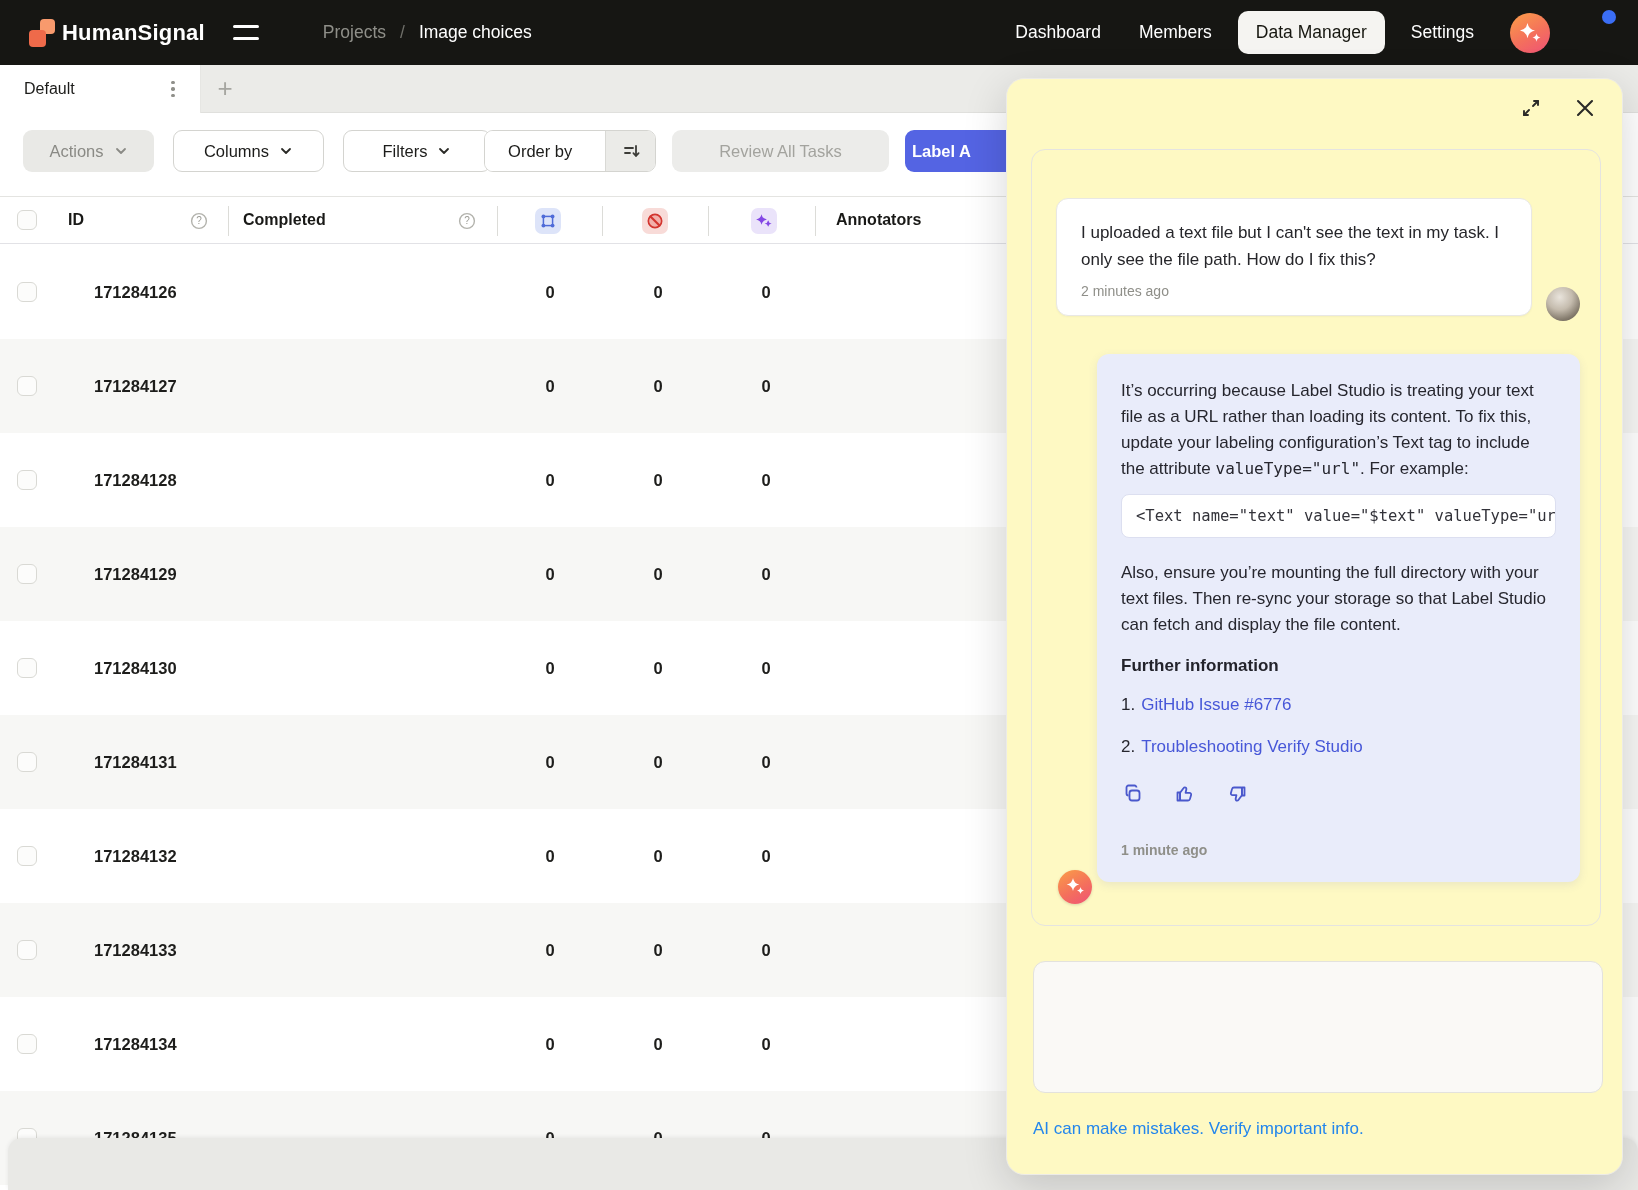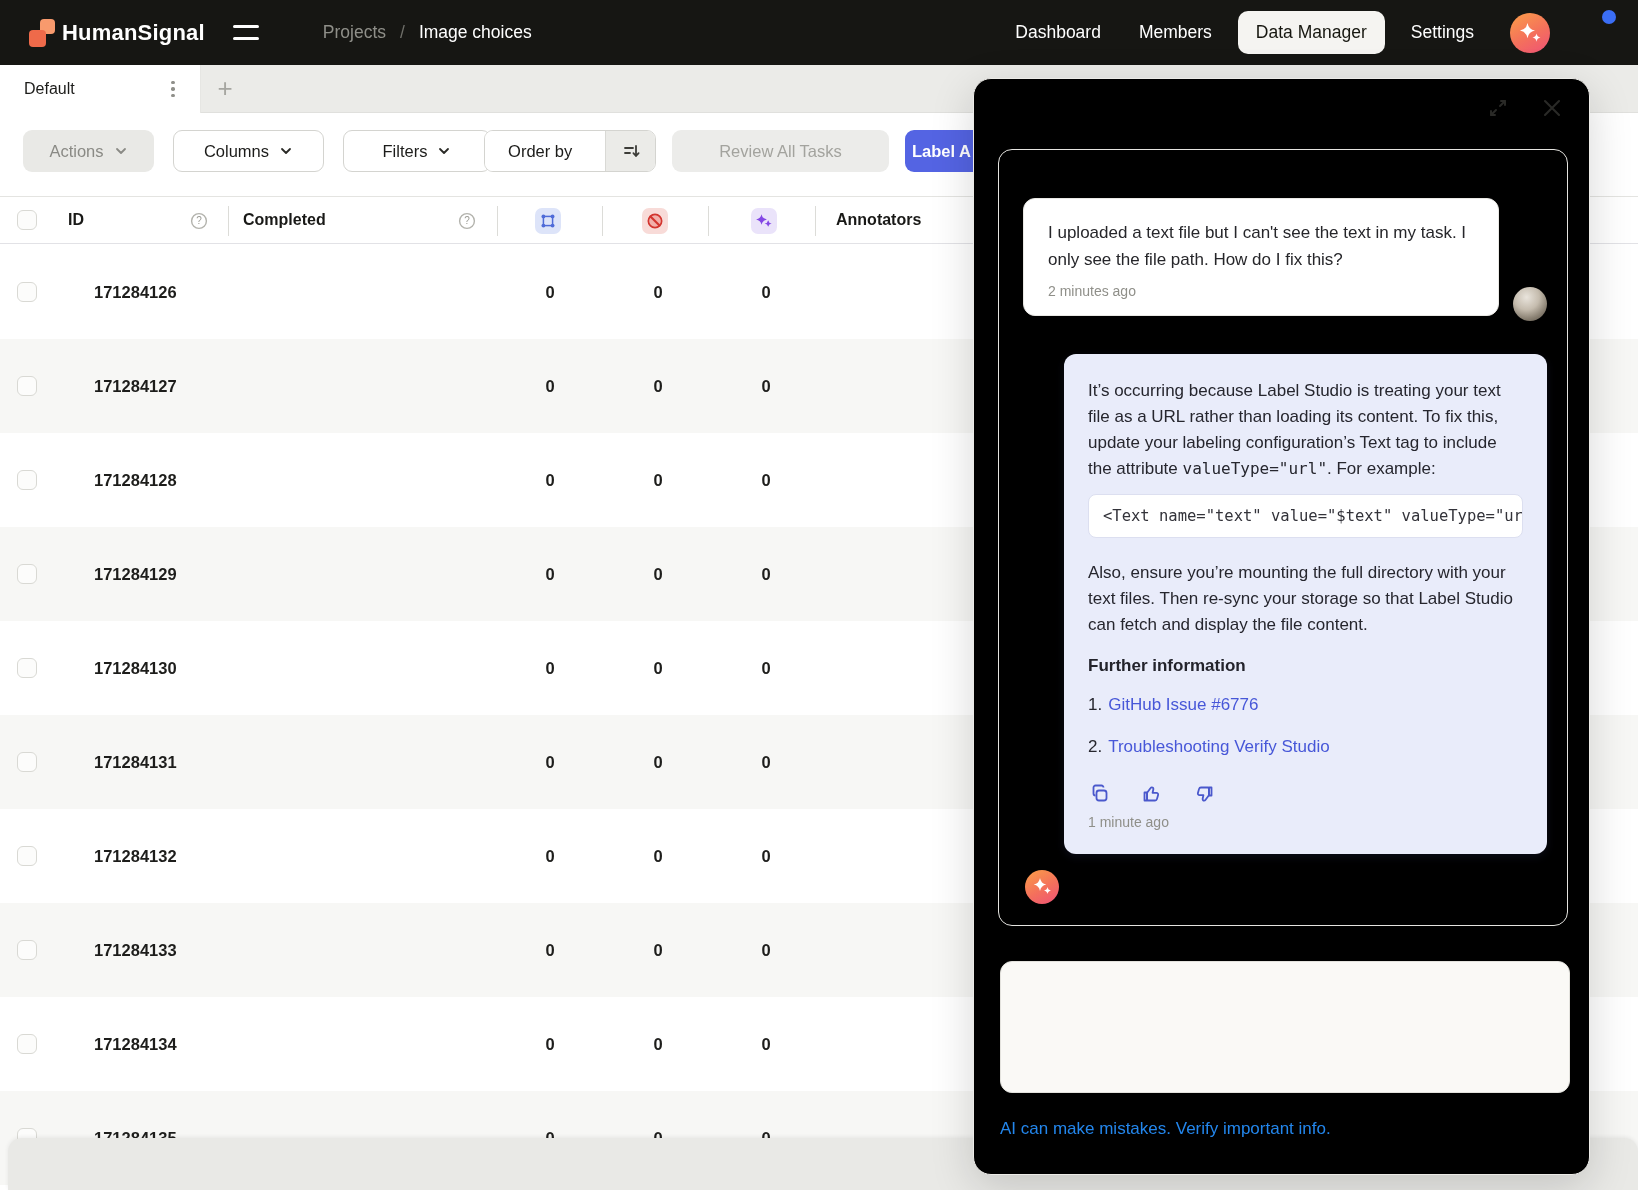--- a/index.html
+++ b/index.html
@@ -78,21 +78,21 @@
   .trow .checkbox { position:absolute; left:17px; top:37px; }
   .trow .rid { position:absolute; left:94px; top:38px; font-size:16.5px; color:#1d1d1b; }
   .trow .num { position:absolute; top:38px; width:26px; text-align:center; font-size:16.5px; color:#1d1d1b; }
   .num.c1 { left:537px; } .num.c2 { left:645px; } .num.c3 { left:753px; }
 
   
   .bottombar { position:absolute; left:8px; top:1138px; width:1630px; height:52px; background:#e9e9e6;
                border-radius:14px 14px 0 0; box-shadow:0 -1px 4px rgba(0,0,0,.07); z-index:3; }
 
   
-  .panel { position:absolute; left:973px; top:78px; width:617px; height:1097px; background:#000000;
+  .panel { position:absolute; left:1006px; top:78px; width:617px; height:1097px; background:#fef9c3;
            border:1px solid #ecebe7; border-radius:18px; box-shadow:0 12px 44px rgba(0,0,0,.16); z-index:10; }
   .panel-icon { position:absolute; width:24px; height:24px; cursor:pointer; color:#2a2a27; }
   .expand-icon { left:512px; top:17px; }
   .close-icon { left:566px; top:17px; }
 
   .msg-card { position:absolute; left:24px; top:70px; width:570px; height:777px;
               border:1px solid #e5e4e0; border-radius:14px; }
   .user-bubble { position:absolute; left:24px; top:48px; width:476px; background:#ffffff;
                  border:1px solid #e9e8e4; border-radius:12px; padding:20px 24px 16px 24px;
                  box-shadow:0 1px 2px rgba(0,0,0,.04); }
@@ -108,21 +108,21 @@
   .code-block { margin:12px 0 22px 0; background:#ffffff; border:1px solid #dcdff0; border-radius:8px;
                 padding:12px 14px; font-family:"DejaVu Sans Mono","Liberation Mono",monospace; font-size:15.5px;
                 color:#33333a; white-space:nowrap; overflow:hidden; }
   .further-heading { font-size:17px; font-weight:700; color:#23232b; margin-top:18px; }
   .link-list { margin-top:8px; }
   .link-row { font-size:17px; line-height:42px; }
   .link-num { color:#26262e; margin-right:6px; }
   .chat-link { color:#4757d8; cursor:pointer; text-decoration:none; }
   .msg-actions { display:flex; gap:28px; margin-top:14px; }
   .msg-actions .act { width:24px; height:24px; color:#4a58cc; cursor:pointer; }
-  .ai-time { font-size:14px; color:#8f8f89; margin-top:8px; }
+  .ai-time { font-size:14px; color:#8f8f89; margin-top:36px;font-weight:bold; }
   .ai-avatar { position:absolute; left:26px; top:720px; width:34px; height:34px; border-radius:50%;
                background:linear-gradient(150deg,#fa9a49 5%,#f4705c 55%,#ef5277 100%); box-shadow:0 1px 3px rgba(0,0,0,.15); }
 
   .chat-input { position:absolute; left:26px; top:882px; width:570px; height:132px; border:1px solid #e3e2dd;
                 border-radius:12px; background:#faf9f6; resize:none; outline:none; font-family:inherit;
                 font-size:16px; padding:14px; color:#26262a; }
   .disclaimer { position:absolute; left:26px; top:1040px; font-size:17px; color:#2386ec; cursor:pointer; }
 </style>
 </head>
 <body>

